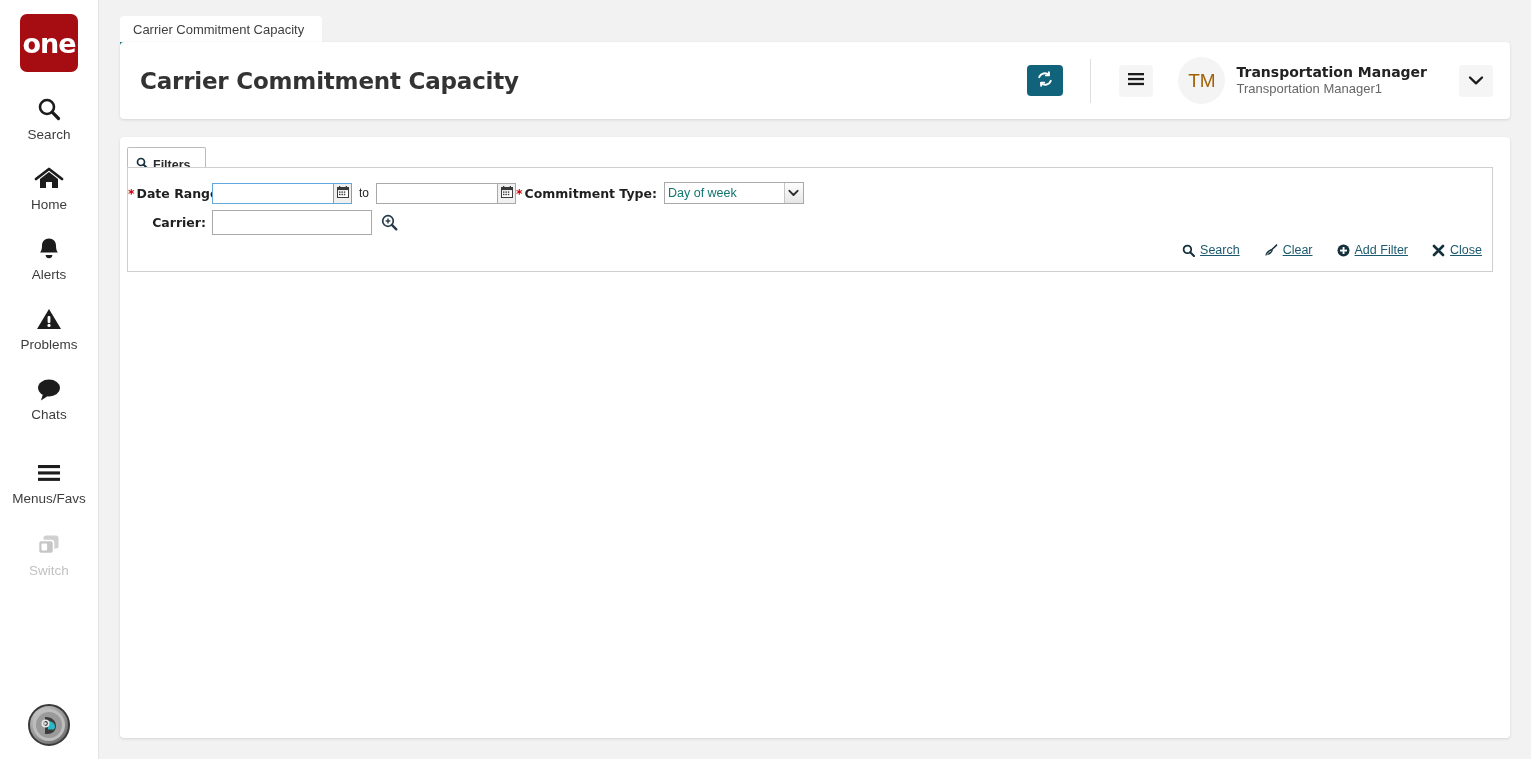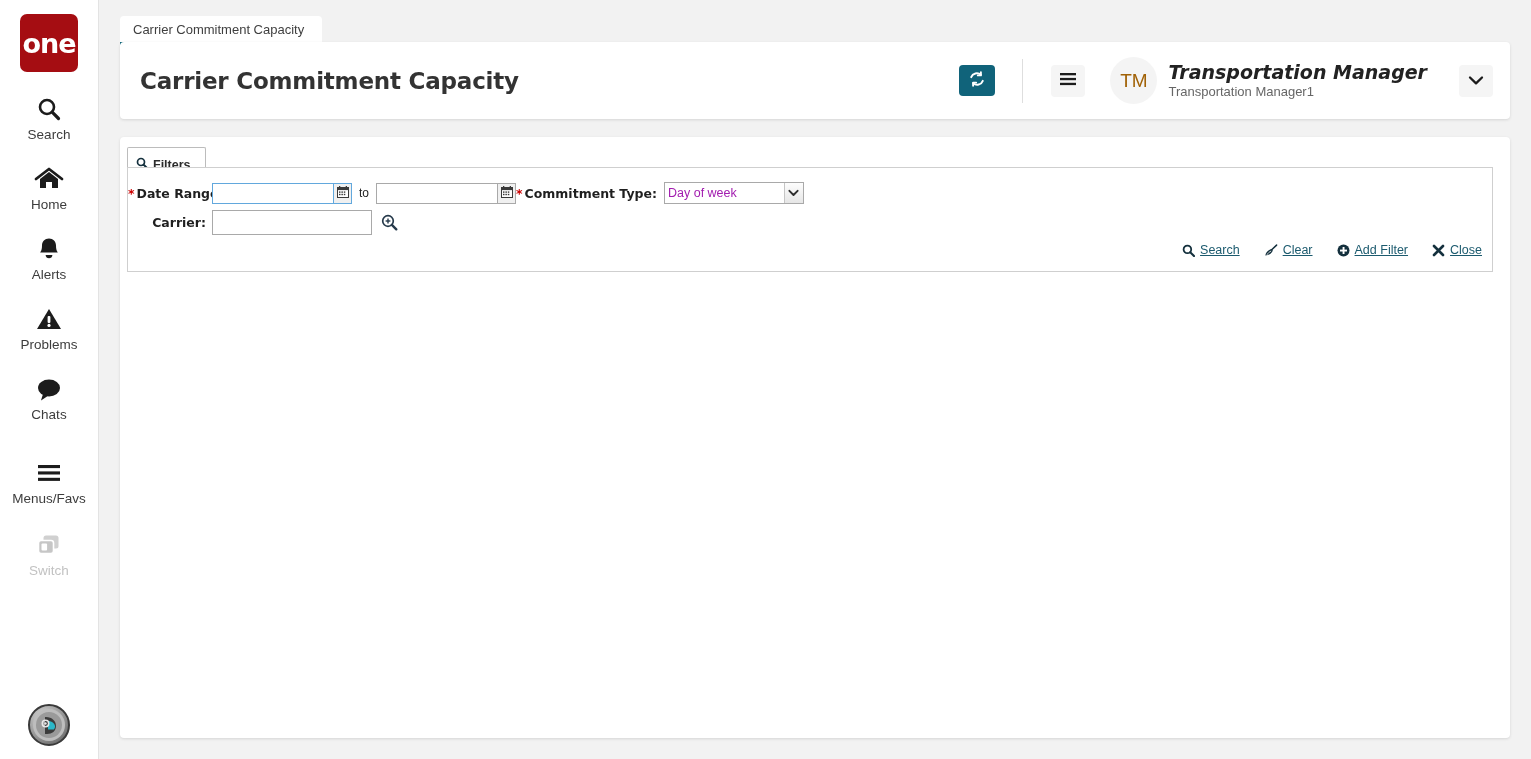--- a/index.html
+++ b/index.html
@@ -94,22 +94,22 @@
     width: 34px; height: 32px; background: #f5f5f5; border-radius: 4px;
     display: flex; align-items: center; justify-content: center; cursor: pointer;
   }
   #avatar {
     width: 47px; height: 47px; border-radius: 50%; background: #f4f4f4;
     display: flex; align-items: center; justify-content: center;
     font-size: 19px; color: #a16207; margin-left: 25px;
     font-family: "Liberation Sans", sans-serif;
   }
   #user-text { margin-left: 11px; line-height: 1.25; }
-  #user-name { font-size: 19px; font-weight: 700; color: #222;
-               font-family: "DejaVu Sans", sans-serif; font-style: italic; }
+  #user-name { font-size: 14px; font-weight: 700; color: #222;
+               font-family: "DejaVu Sans", sans-serif; }
   #user-sub { font-size: 13px; color: #666; }
   #user-menu-button {
     width: 34px; height: 32px; background: #f5f5f5; border-radius: 4px;
     display: flex; align-items: center; justify-content: center;
     margin-left: 32px; margin-right: 17px; cursor: pointer;
   }
 
   
   #content-card {
     position: absolute; left: 120px; top: 137px;
@@ -157,21 +157,21 @@
   .cal-btn {
     width: 18px; height: 21px; border: 1px solid #a9a9a9; border-left: none;
     background: #f0f0f0; display: flex; align-items: center; justify-content: center;
     cursor: pointer;
   }
   .cal-btn.focused { border-color: #62a8dd; }
   .to-text { font-size: 12px; color: #222; margin: 0 7px; }
   .sel-wrap { position: relative; }
   select.styled {
     height: 22px; width: 140px; font-size: 12.5px;
-    border: 1px solid #a9a9a9; background: #fff; color: #a21caf;
+    border: 1px solid #a9a9a9; background: #fff; color: #0f766e;
     padding: 0 3px; font-family: "Liberation Sans", sans-serif;
     -webkit-appearance: none; appearance: none;
     outline: none; cursor: pointer;
   }
   .sel-arrow {
     position: absolute; right: 1px; top: 1px; width: 19px; height: 20px;
     background: linear-gradient(#fdfdfd,#e6e6e6);
     border-left: 1px solid #c5c5c5;
     display: flex; align-items: center; justify-content: center;
     pointer-events: none;

